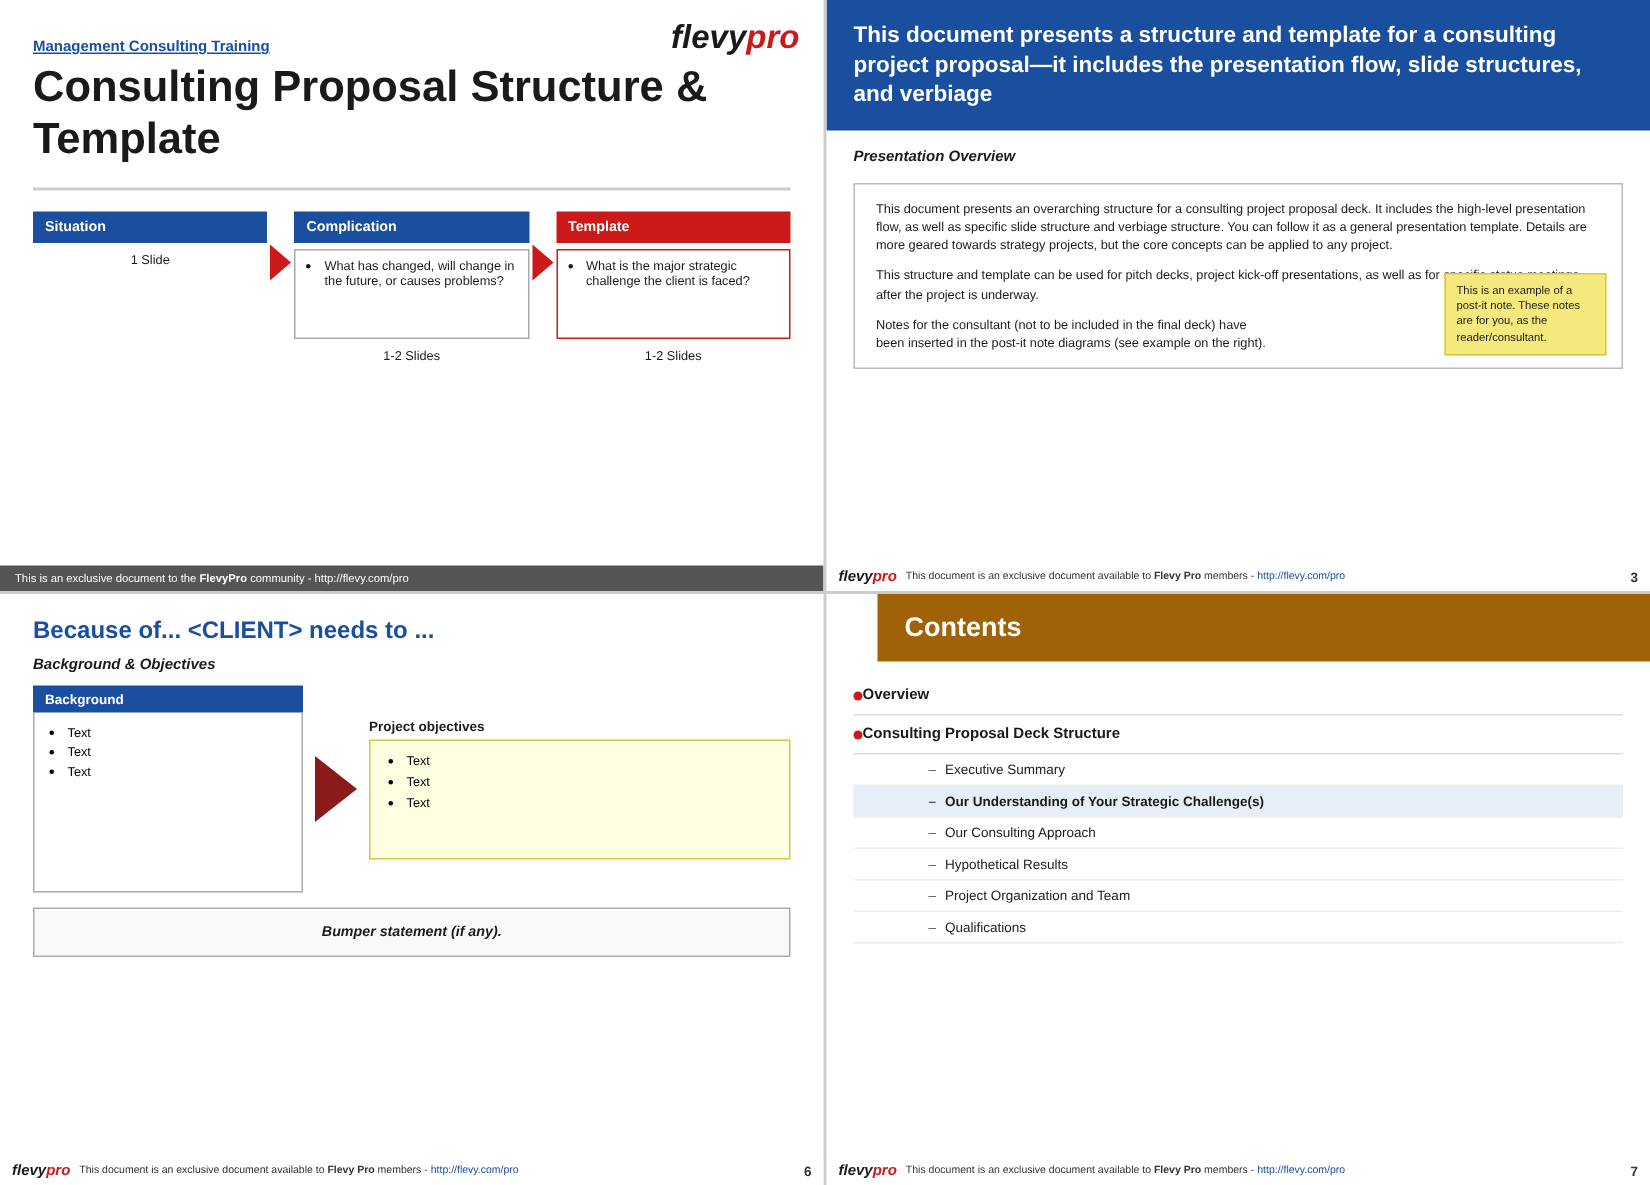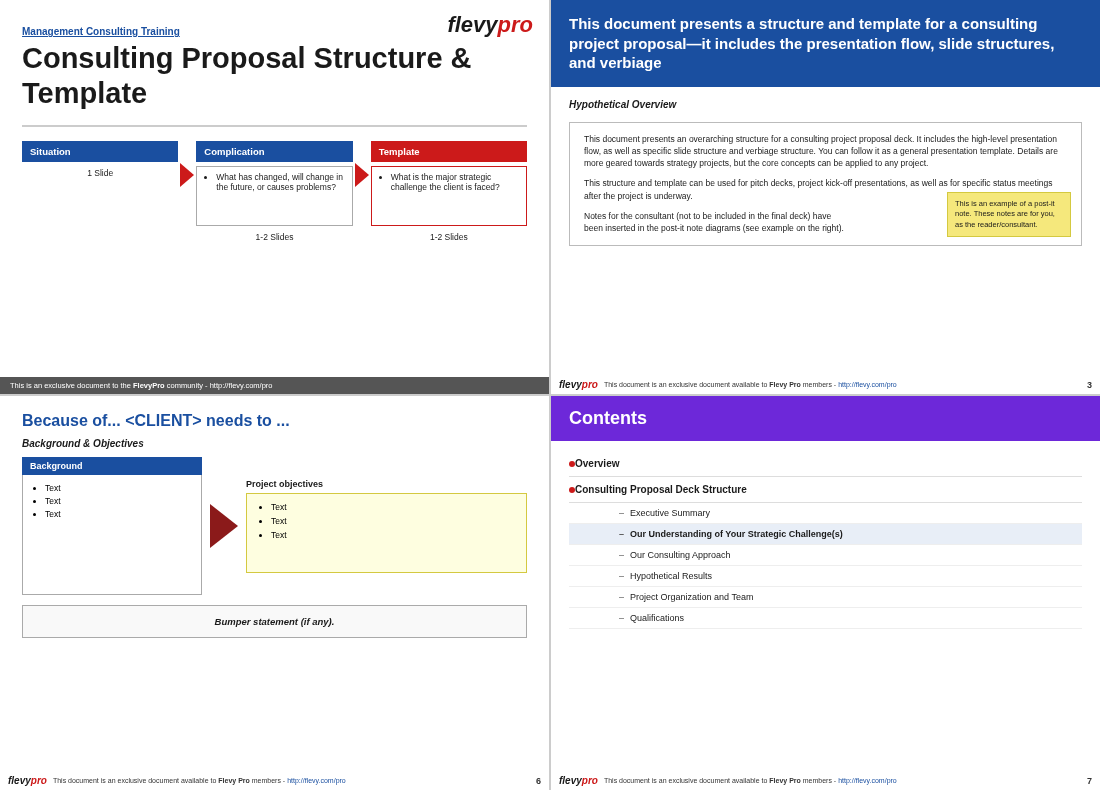--- a/index.html
+++ b/index.html
@@ -171,21 +171,21 @@
       padding: 10px 14px;
       font-size: 8.5px;
       color: #1a1a1a;
       line-height: 1.45;
       position: relative;
     }
     .post-it {
       position: absolute;
       right: 10px;
       bottom: 8px;
-      width: 124px;
+      width: 108px;
       background: #f5e87c;
       border: 1px solid #d4c940;
       padding: 6px 7px;
       font-size: 7.5px;
       color: #1a1a1a;
       line-height: 1.35;
     }
 
     
     .slide3 { }
@@ -271,22 +271,23 @@
       font-size: 9.5px;
       font-style: italic;
       font-weight: bold;
       color: #1a1a1a;
       margin-top: 8px;
     }
 
     
     .slide4 { }
     .slide4-header {
-      background: #6d28d9;
+      background: #a16207;
       padding: 12px 18px;
+      margin-left: 34px;
     }
     .slide4-header-title {
       color: #fff;
       font-size: 18px;
       font-weight: bold;
     }
     .slide4-body {
       flex: 1;
       padding: 10px 18px 6px 18px;
     }
@@ -376,21 +377,21 @@
   <div class="slide-footer">
     <span>This is an exclusive document to the <span class="bold">FlevyPro</span> community - http://flevy.com/pro</span>
   </div>
 </div>
 
 <div class="slide slide2">
   <div class="slide2-header">
     <div class="slide2-header-title">This document presents a structure and template for a consulting project proposal—it includes the presentation flow, slide structures, and verbiage</div>
   </div>
   <div class="slide2-body">
-    <div class="slide2-section-title">Hypothetical Overview</div>
+    <div class="slide2-section-title">Presentation Overview</div>
     <div class="slide2-text-box">
       <p style="margin-bottom:8px;">This document presents an overarching structure for a consulting project proposal deck.  It includes the high-level presentation flow, as well as specific slide structure and verbiage structure.  You can follow it as a general presentation template.  Details are more geared towards strategy projects, but the core concepts can be applied to any project.</p>
       <p style="margin-bottom:8px;">This structure and template can be used for pitch decks, project kick-off presentations, as well as for specific status meetings after the project is underway.</p>
       <p style="max-width:55%;">Notes for the consultant (not to be included in the final deck) have been inserted in the post-it note diagrams (see example on the right).</p>
       <div class="post-it">This is an example of a post-it note.  These notes are for you, as the reader/consultant.</div>
     </div>
   </div>
 
   <div class="footer-right">
     <span class="footer-logo2"><span class="fp">flevy</span><span class="pro" style="color:#cc1a1a;">pro</span></span>

